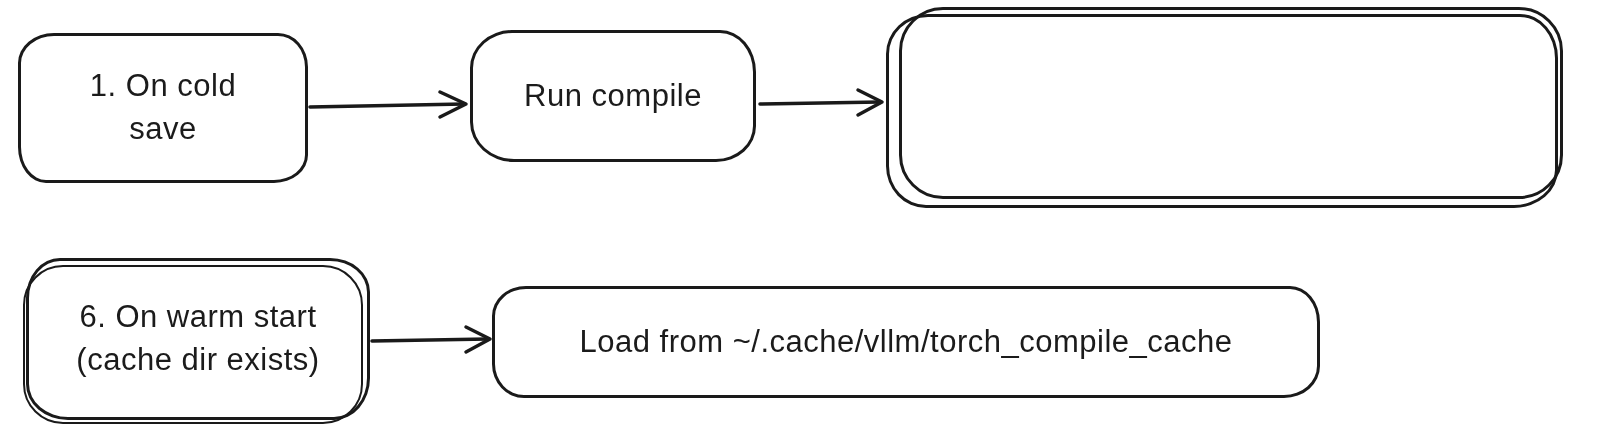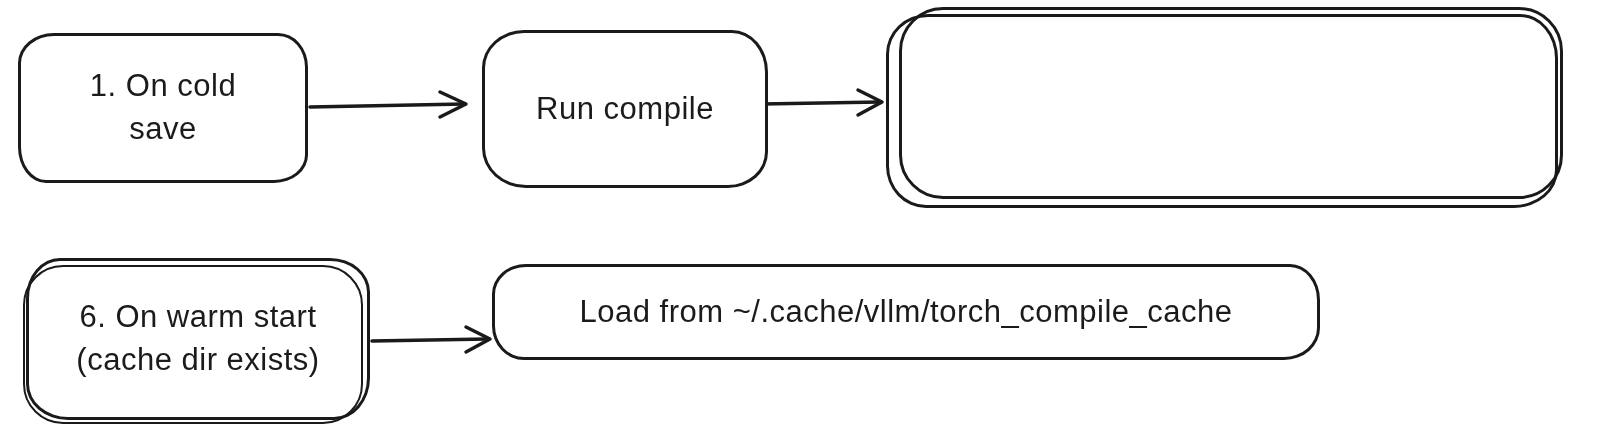--- a/index.html
+++ b/index.html
@@ -34,23 +34,22 @@
   }
 
   .node span { display: block; white-space: nowrap; }
 
   
   .node-cold {
     left: 18px; top: 33px; width: 290px; height: 150px;
     border-radius: 36px 30px 34px 28px / 30px 34px 28px 36px;
   }
   .node-compile {
-    left: 470px; top: 30px; width: 286px; height: 158px;
+    left: 470px; top: 30px; width: 286px; height: 132px;
     border-radius: 42px 36px 40px 44px / 38px 42px 36px 40px;
-    margin-left: 12px;
   }
   .node-save {
     left: 886px; top: 14px; width: 672px; height: 194px;
     border-radius: 42px 38px 44px 40px / 40px 44px 38px 42px;
   }
   
   .node-save::before {
     content: "";
     position: absolute;
     left: 10px; right: -8px; top: -10px; bottom: 6px;
@@ -65,21 +64,21 @@
   
   .node-warm::before {
     content: "";
     position: absolute;
     left: -6px; right: 4px; top: 4px; bottom: -7px;
     border: 2.5px solid #1a1a1a;
     border-radius: 40px;
     pointer-events: none;
   }
   .node-load {
-    left: 492px; top: 264px; width: 828px; height: 96px;
+    left: 492px; top: 286px; width: 828px; height: 112px;
     border-radius: 34px 30px 36px 32px / 30px 36px 32px 34px;
   }
 
   .arrow {
     position: absolute;
     z-index: 1;
   }
   .arrow svg { display: block; }
   .arrow path, .arrow line {
     stroke: #1a1a1a;

